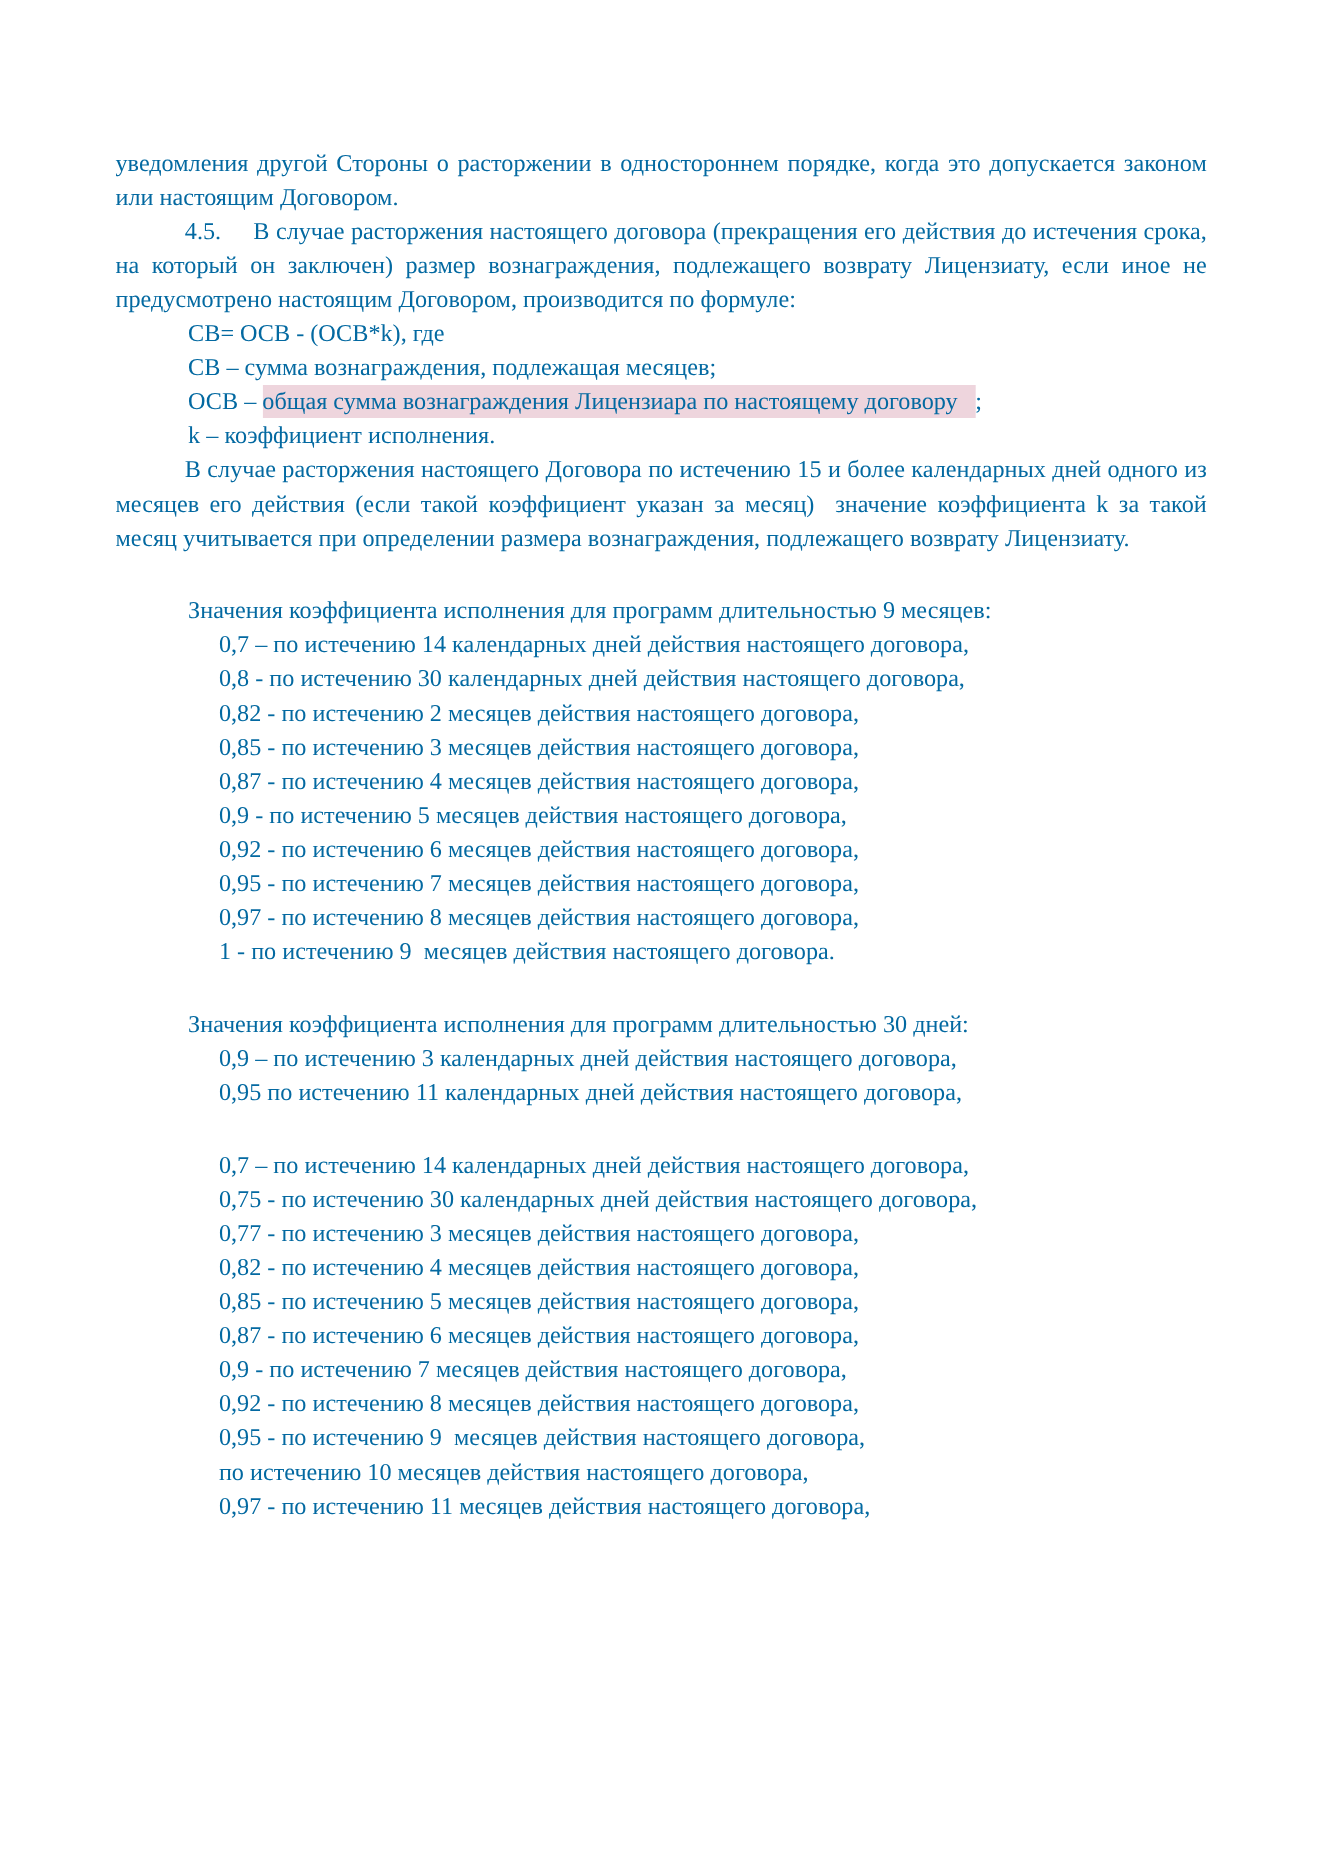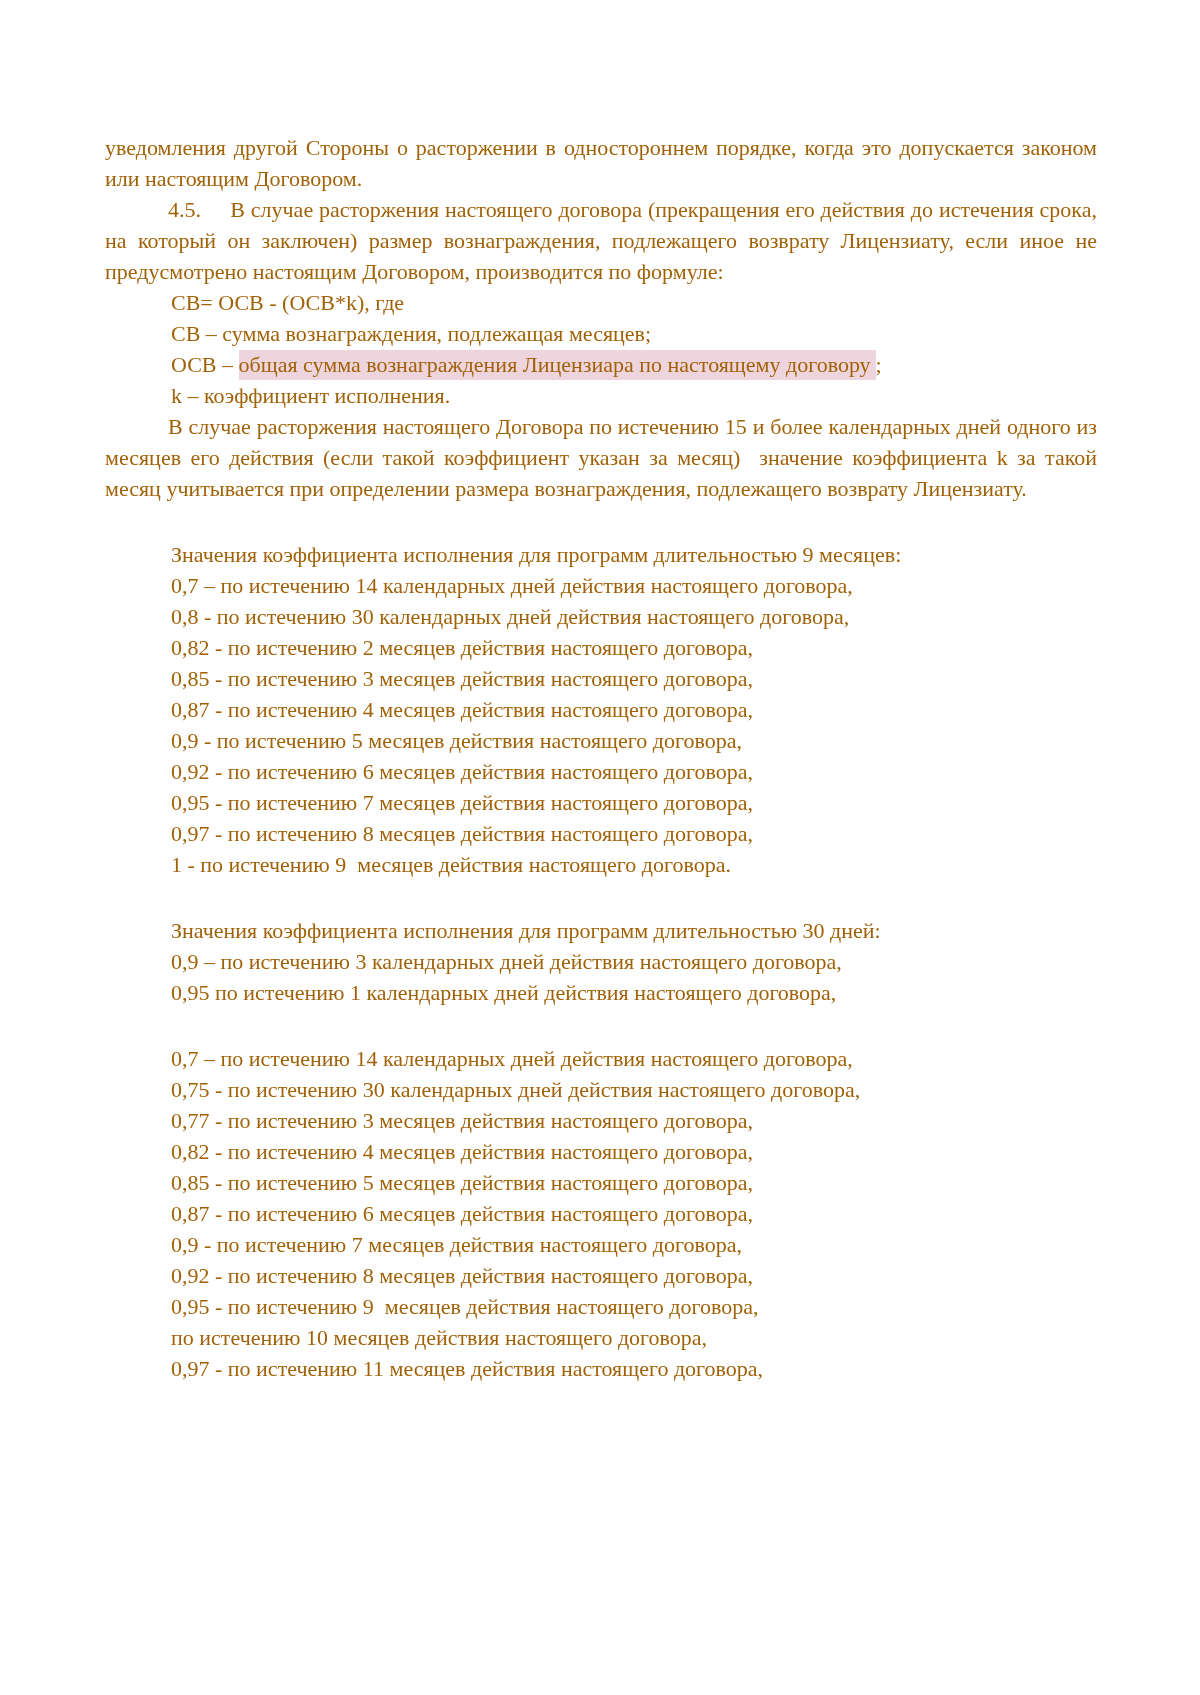--- a/index.html
+++ b/index.html
@@ -9,33 +9,33 @@
     background: #ffffff;
     font-family: "Liberation Serif", "DejaVu Serif", serif;
   }
   .page {
     box-sizing: border-box;
     width: 1200px;
     height: 1695px;
     padding: 132px 103px 0 105px;
     font-size: 22px;
     line-height: 31px;
-    color: #a16207;
+    color: #0369a1;
     overflow: hidden;
   }
   .para { margin: 0; }
   .justify { text-align: justify; text-align-last: left; }
   .indent { text-indent: 63px; }
   .indented { margin-left: 66px; }
   .coef-section { margin-top: 35px; }
-  .coef-section .line { margin: 0 0 0 66px; }
+  .coef-section .line { margin: 0 0 0 94px; }
   .hl {
     background: var(--hl, #eed5dd);
     color: inherit;
-    padding: 2px 5px 3px 0;
+    padding: 2px 16px 3px 0;
   }
 </style>
 </head>
 <body style="background: rgb(255, 255, 255);">
 
 <div class="page">
 
   <p class="para justify">уведомления другой Стороны о расторжении в одностороннем порядке, когда это допускается законом или настоящим Договором.</p>
 
   <p class="para justify indent">4.5.&nbsp;&nbsp;&nbsp;&nbsp;&nbsp;В случае расторжения настоящего договора (прекращения его действия до истечения срока, на который он заключен) размер вознаграждения, подлежащего возврату Лицензиату, если иное не предусмотрено настоящим Договором, производится по формуле:</p>
@@ -63,21 +63,21 @@
         <p class="para line">0,95 - по истечению 7 месяцев действия настоящего договора,</p>
         <p class="para line">0,97 - по истечению 8 месяцев действия настоящего договора,</p>
         <p class="para line">1 - по истечению 9&nbsp; месяцев действия настоящего договора.</p>
       </div>
   </section>
 
   <section class="coef-section">
     <p class="para indented">Значения коэффициента исполнения для программ длительностью 30 дней:</p>
     <div class="items">
         <p class="para line">0,9 – по истечению 3 календарных дней действия настоящего договора,</p>
-        <p class="para line">0,95 по истечению 1 календарных дней действия настоящего договора,</p>
+        <p class="para line">0,95 по истечению 11 календарных дней действия настоящего договора,</p>
       </div>
   </section>
 
   <section class="coef-section">
     <div class="items">
         <p class="para line">0,7 – по истечению 14 календарных дней действия настоящего договора,</p>
         <p class="para line">0,75 - по истечению 30 календарных дней действия настоящего договора,</p>
         <p class="para line">0,77 - по истечению 3 месяцев действия настоящего договора,</p>
         <p class="para line">0,82 - по истечению 4 месяцев действия настоящего договора,</p>
         <p class="para line">0,85 - по истечению 5 месяцев действия настоящего договора,</p>

